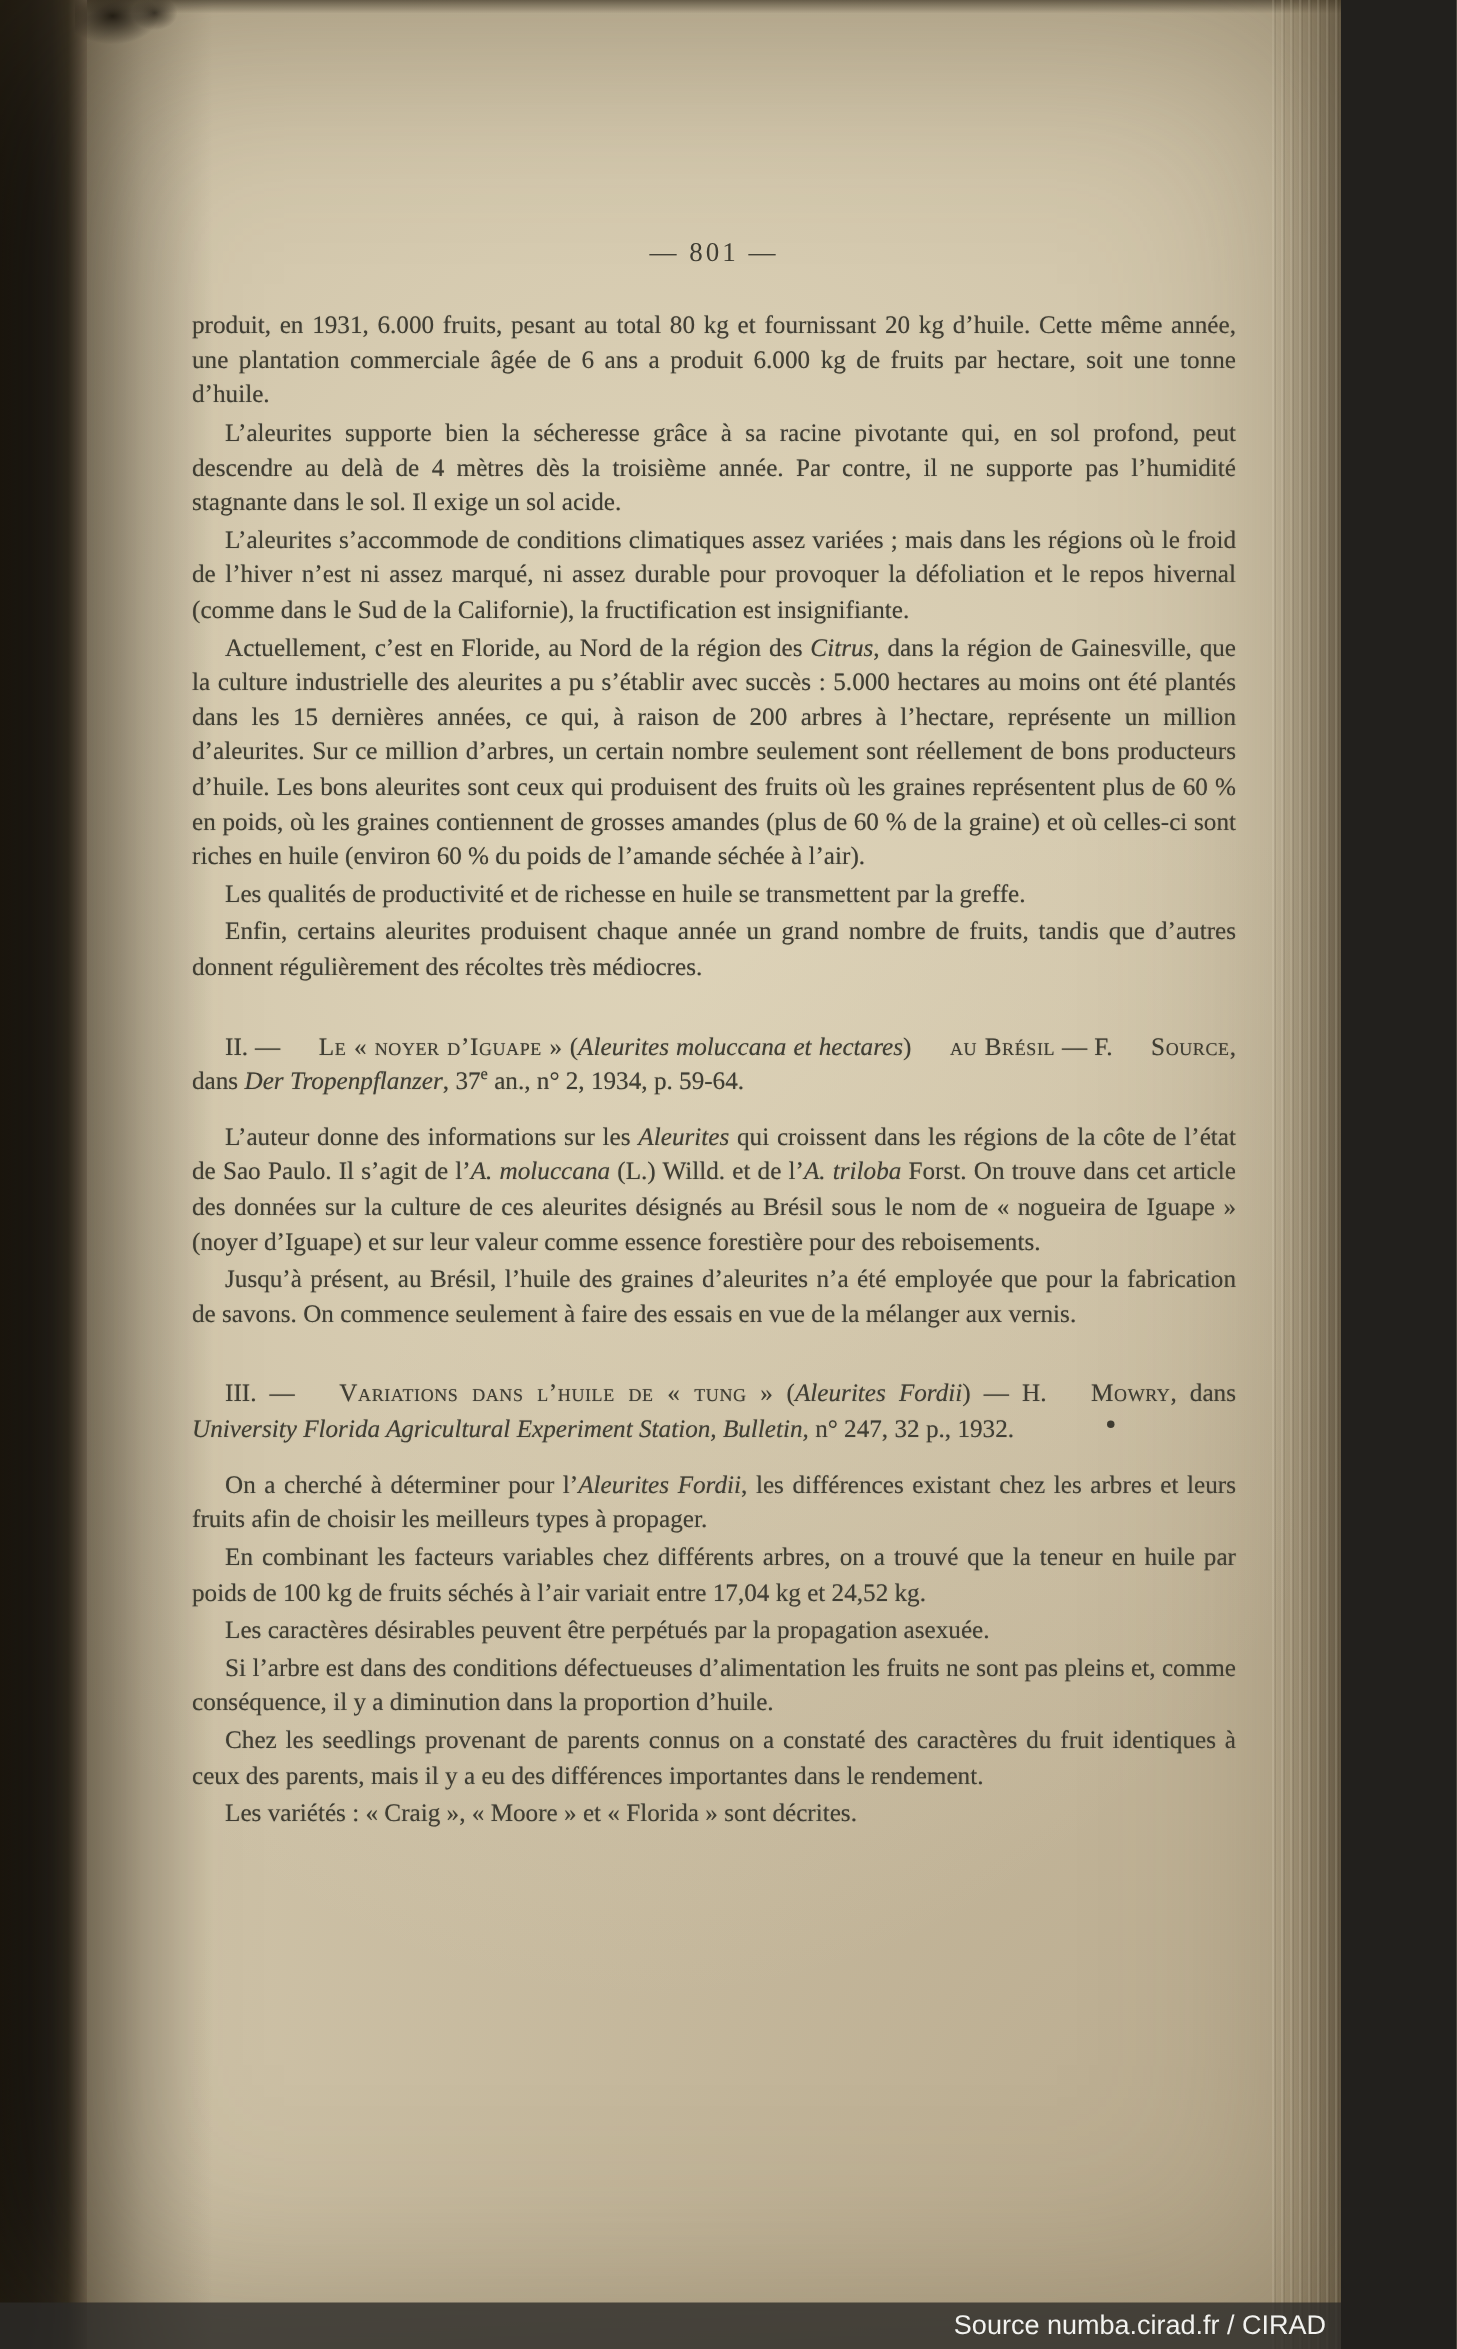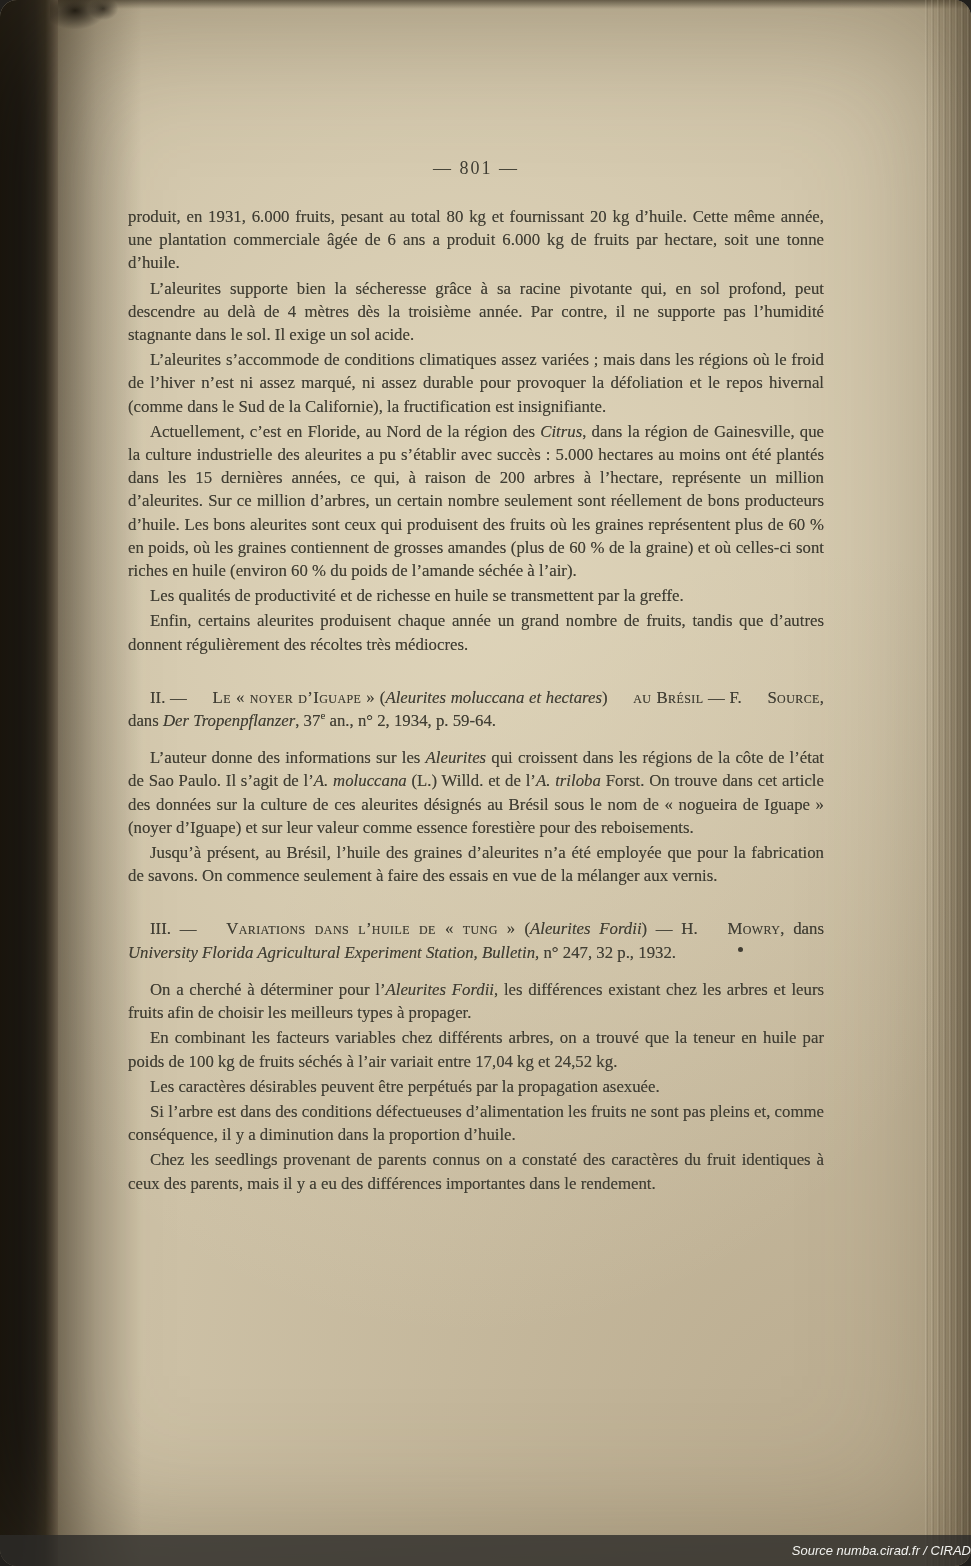--- a/index.html
+++ b/index.html
@@ -2,29 +2,28 @@
 <html style="--color-paper: #cdc1a6; --color-ink: #403e34; --color-binding: #0b0a09; --color-attribution_bg: rgba(44,43,40,0.80);"><head>
 <meta charset="utf-8">
 <style>
   html, body {
     margin: 0;
     padding: 0;
     background: #22201d;
   }
   .scene {
     position: relative;
-    width: 971px;
+    width: 894px;
     height: 1566px;
     overflow: hidden;
     background:
       radial-gradient(90% 70% at 48% 35%, rgba(238,229,203,0.55), rgba(0,0,0,0) 72%),
       radial-gradient(120% 100% at 85% 95%, rgba(140,120,88,0.28), rgba(0,0,0,0) 60%),
       var(--color-paper, #cdc1a6);
     font-family: "Liberation Serif", "DejaVu Serif", serif;
-    border-radius: 17px;
   }
   .binding {
     position: absolute;
     left: 0; top: 0; bottom: 0;
     width: 58px;
     z-index: 3;
     background: linear-gradient(90deg,
       #060504 0%, #0b0a09 35%, #151311 60%,
       #262219 78%, #4a4135 90%, #6d6150 100%);
   }
@@ -117,25 +116,25 @@
   }
   .attribution {
     position: absolute;
     left: 0; right: 0; bottom: 0;
     height: 31px;
     z-index: 6;
     background: var(--color-attribution_bg, rgba(44,43,40,0.80));
     display: flex;
     align-items: center;
     justify-content: flex-end;
+    padding-right: 10px;
     box-sizing: border-box;
     font-family: "Liberation Sans", "DejaVu Sans", sans-serif;
-    font-size: 13px;
+    font-size: 18px;
     color: #f2f2ef;
-    font-style: italic;
   }
 </style>
 </head>
 <body>
 
 <div class="scene">
 
   <div class="binding"></div>
   <div class="binding-shadow"></div>
   <div class="corner-mark"></div>
@@ -153,20 +152,21 @@
       <p class="para"><span>Enfin, certains aleurites produisent chaque année un grand nombre de fruits, tandis que d’autres donnent régulièrement des récoltes très médiocres.</span></p>
       <p class="heading"><span>II. — </span><span class="sc">Le « noyer d’Iguape »</span><span> (</span><span class="it">Aleurites moluccana et hectares</span><span>) </span><span class="sc">au Brésil</span><span> — F. </span><span class="sc">Source</span><span>, dans </span><span class="it">Der Tropenpflanzer</span><span>, 37</span><sup>e</sup><span> an., n° 2, 1934, p. 59-64.</span></p>
       <p class="para"><span>L’auteur donne des informations sur les </span><span class="it">Aleurites</span><span> qui croissent dans les régions de la côte de l’état de Sao Paulo. Il s’agit de l’</span><span class="it">A. moluccana</span><span> (L.) Willd. et de l’</span><span class="it">A. triloba</span><span> Forst. On trouve dans cet article des données sur la culture de ces aleurites désignés au Brésil sous le nom de « nogueira de Iguape » (noyer d’Iguape) et sur leur valeur comme essence forestière pour des reboisements.</span></p>
       <p class="para"><span>Jusqu’à présent, au Brésil, l’huile des graines d’aleurites n’a été employée que pour la fabrication de savons. On commence seulement à faire des essais en vue de la mélanger aux vernis.</span></p>
       <p class="heading"><span>III. — </span><span class="sc">Variations dans l’huile de « tung »</span><span> (</span><span class="it">Aleurites Fordii</span><span>) — H. </span><span class="sc">Mowry</span><span>, dans </span><span class="it">University Florida Agricultural Experiment Station, Bulletin,</span><span> n° 247, 32 p., 1932.</span></p>
       <p class="para"><span>On a cherché à déterminer pour l’</span><span class="it">Aleurites Fordii</span><span>, les différences existant chez les arbres et leurs fruits afin de choisir les meilleurs types à propager.</span></p>
       <p class="para"><span>En combinant les facteurs variables chez différents arbres, on a trouvé que la teneur en huile par poids de 100 kg de fruits séchés à l’air variait entre 17,04 kg et 24,52 kg.</span></p>
       <p class="para"><span>Les caractères désirables peuvent être perpétués par la propagation asexuée.</span></p>
       <p class="para"><span>Si l’arbre est dans des conditions défectueuses d’alimentation les fruits ne sont pas pleins et, comme conséquence, il y a diminution dans la proportion d’huile.</span></p>
       <p class="para"><span>Chez les seedlings provenant de parents connus on a constaté des caractères du fruit identiques à ceux des parents, mais il y a eu des différences importantes dans le rendement.</span></p>
+      <p class="para"><span>Les variétés : « Craig », « Moore » et « Florida » sont décrites.</span></p>
     </div>
 
   <div class="ink-speck"></div>
 
   <div class="vignette"></div>
 
   <div class="attribution">
     <span>Source numba.cirad.fr / CIRAD</span>
   </div>
 

